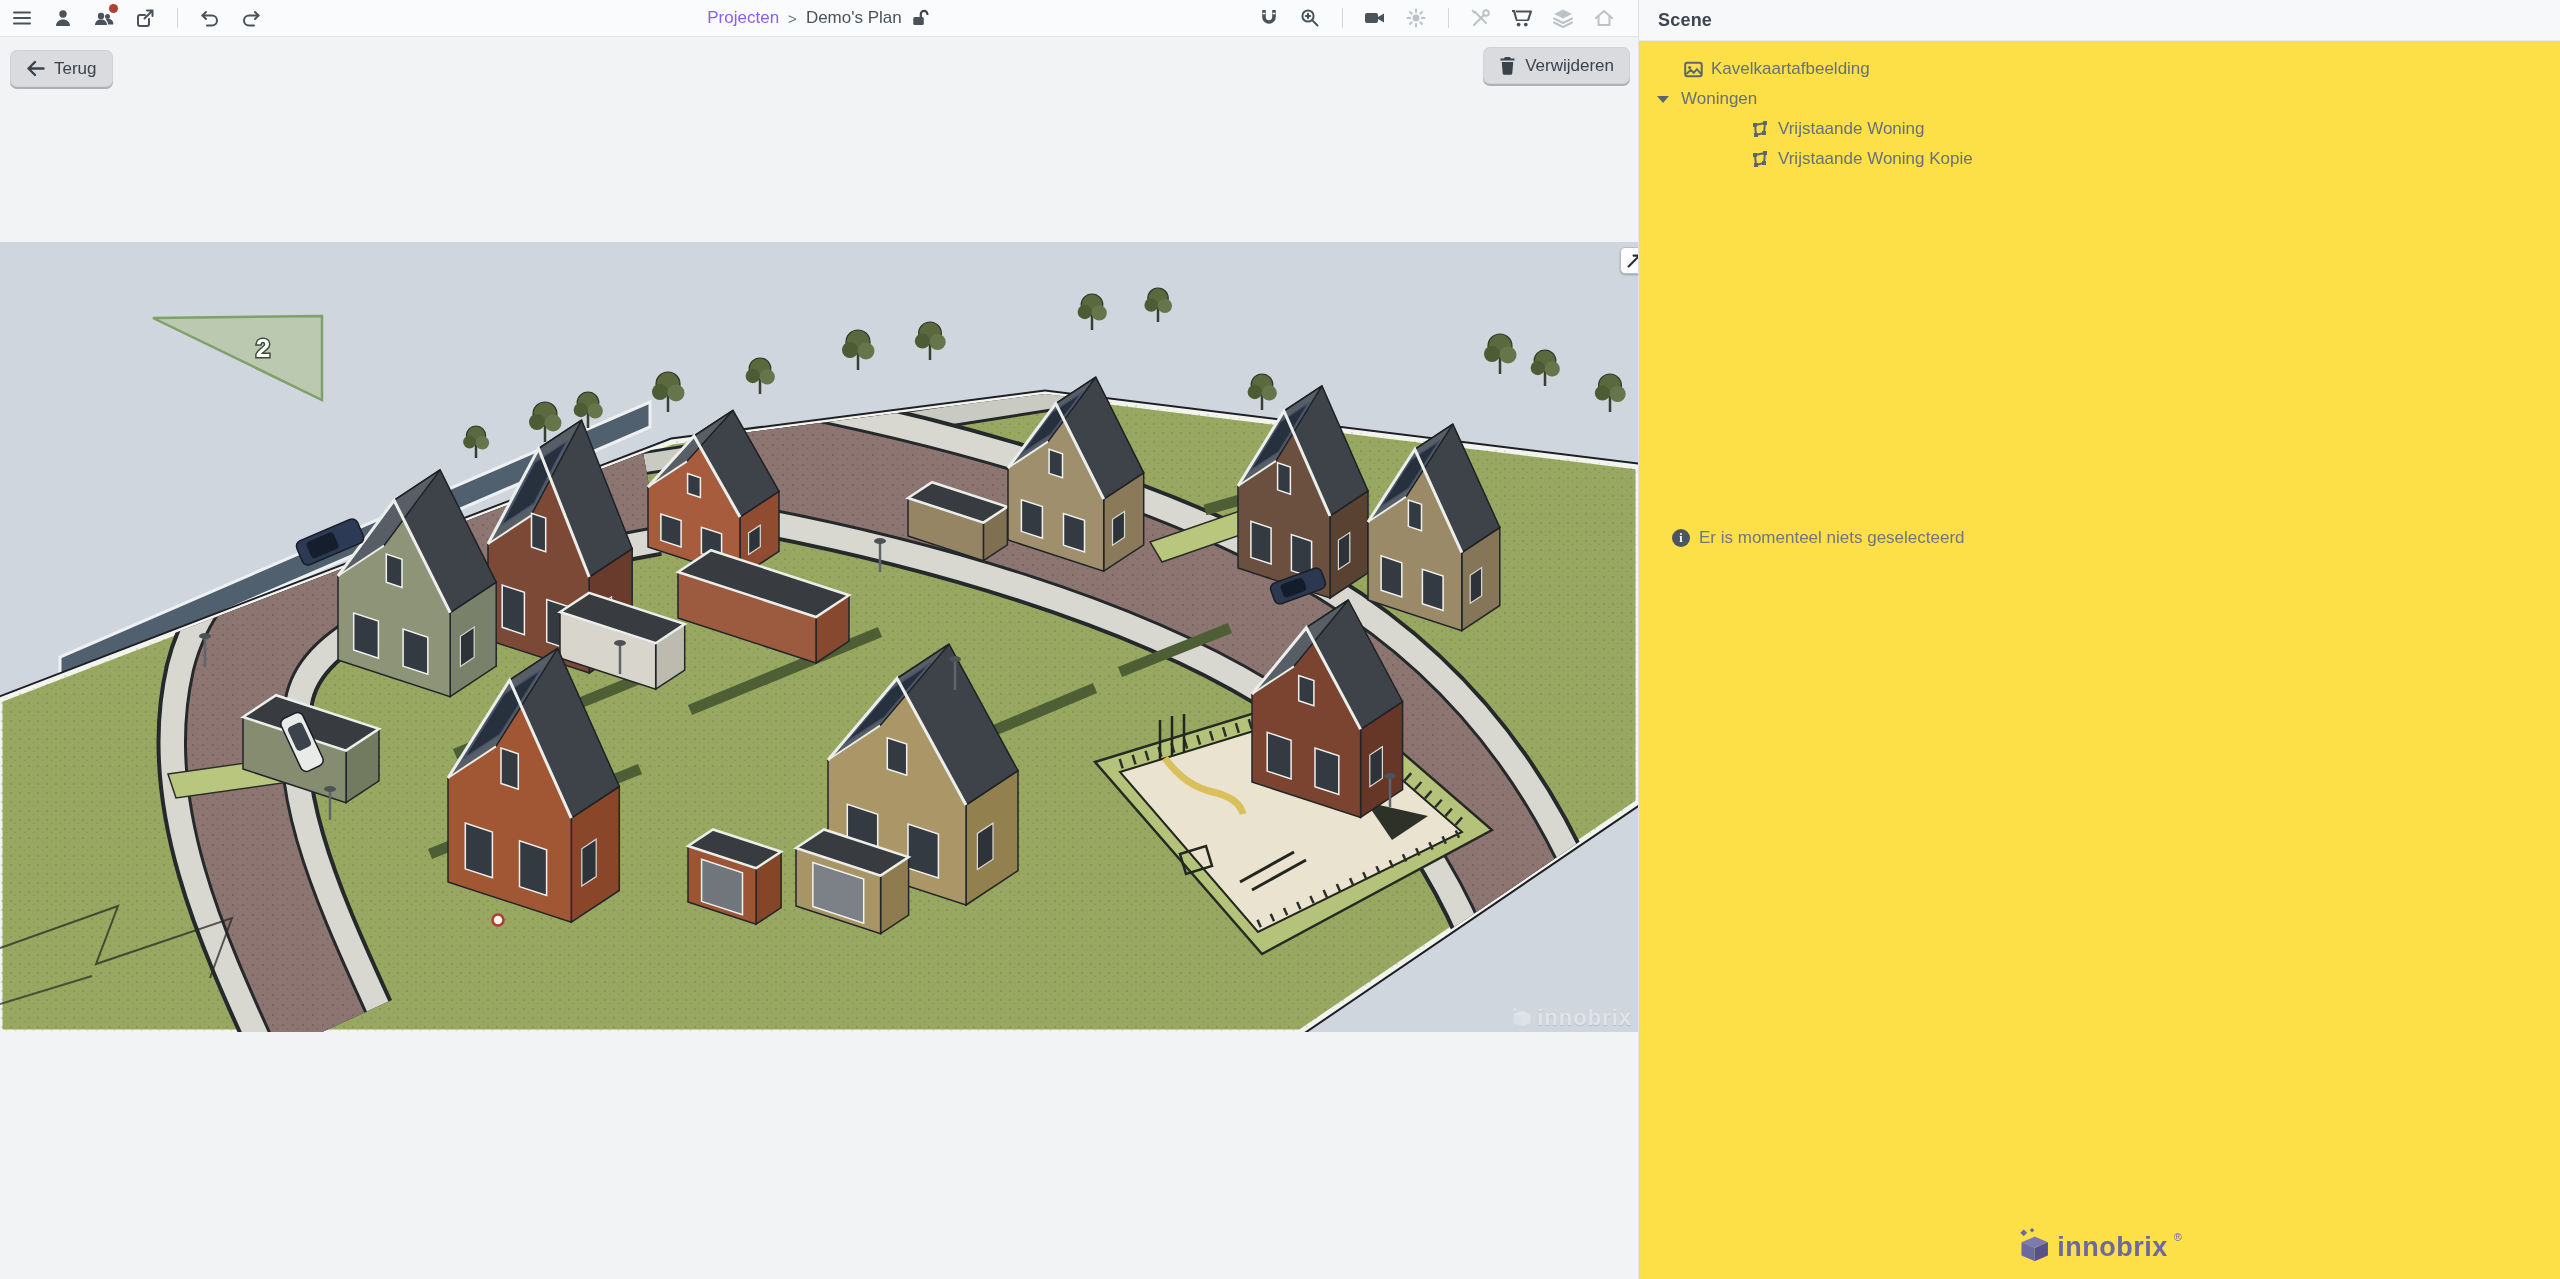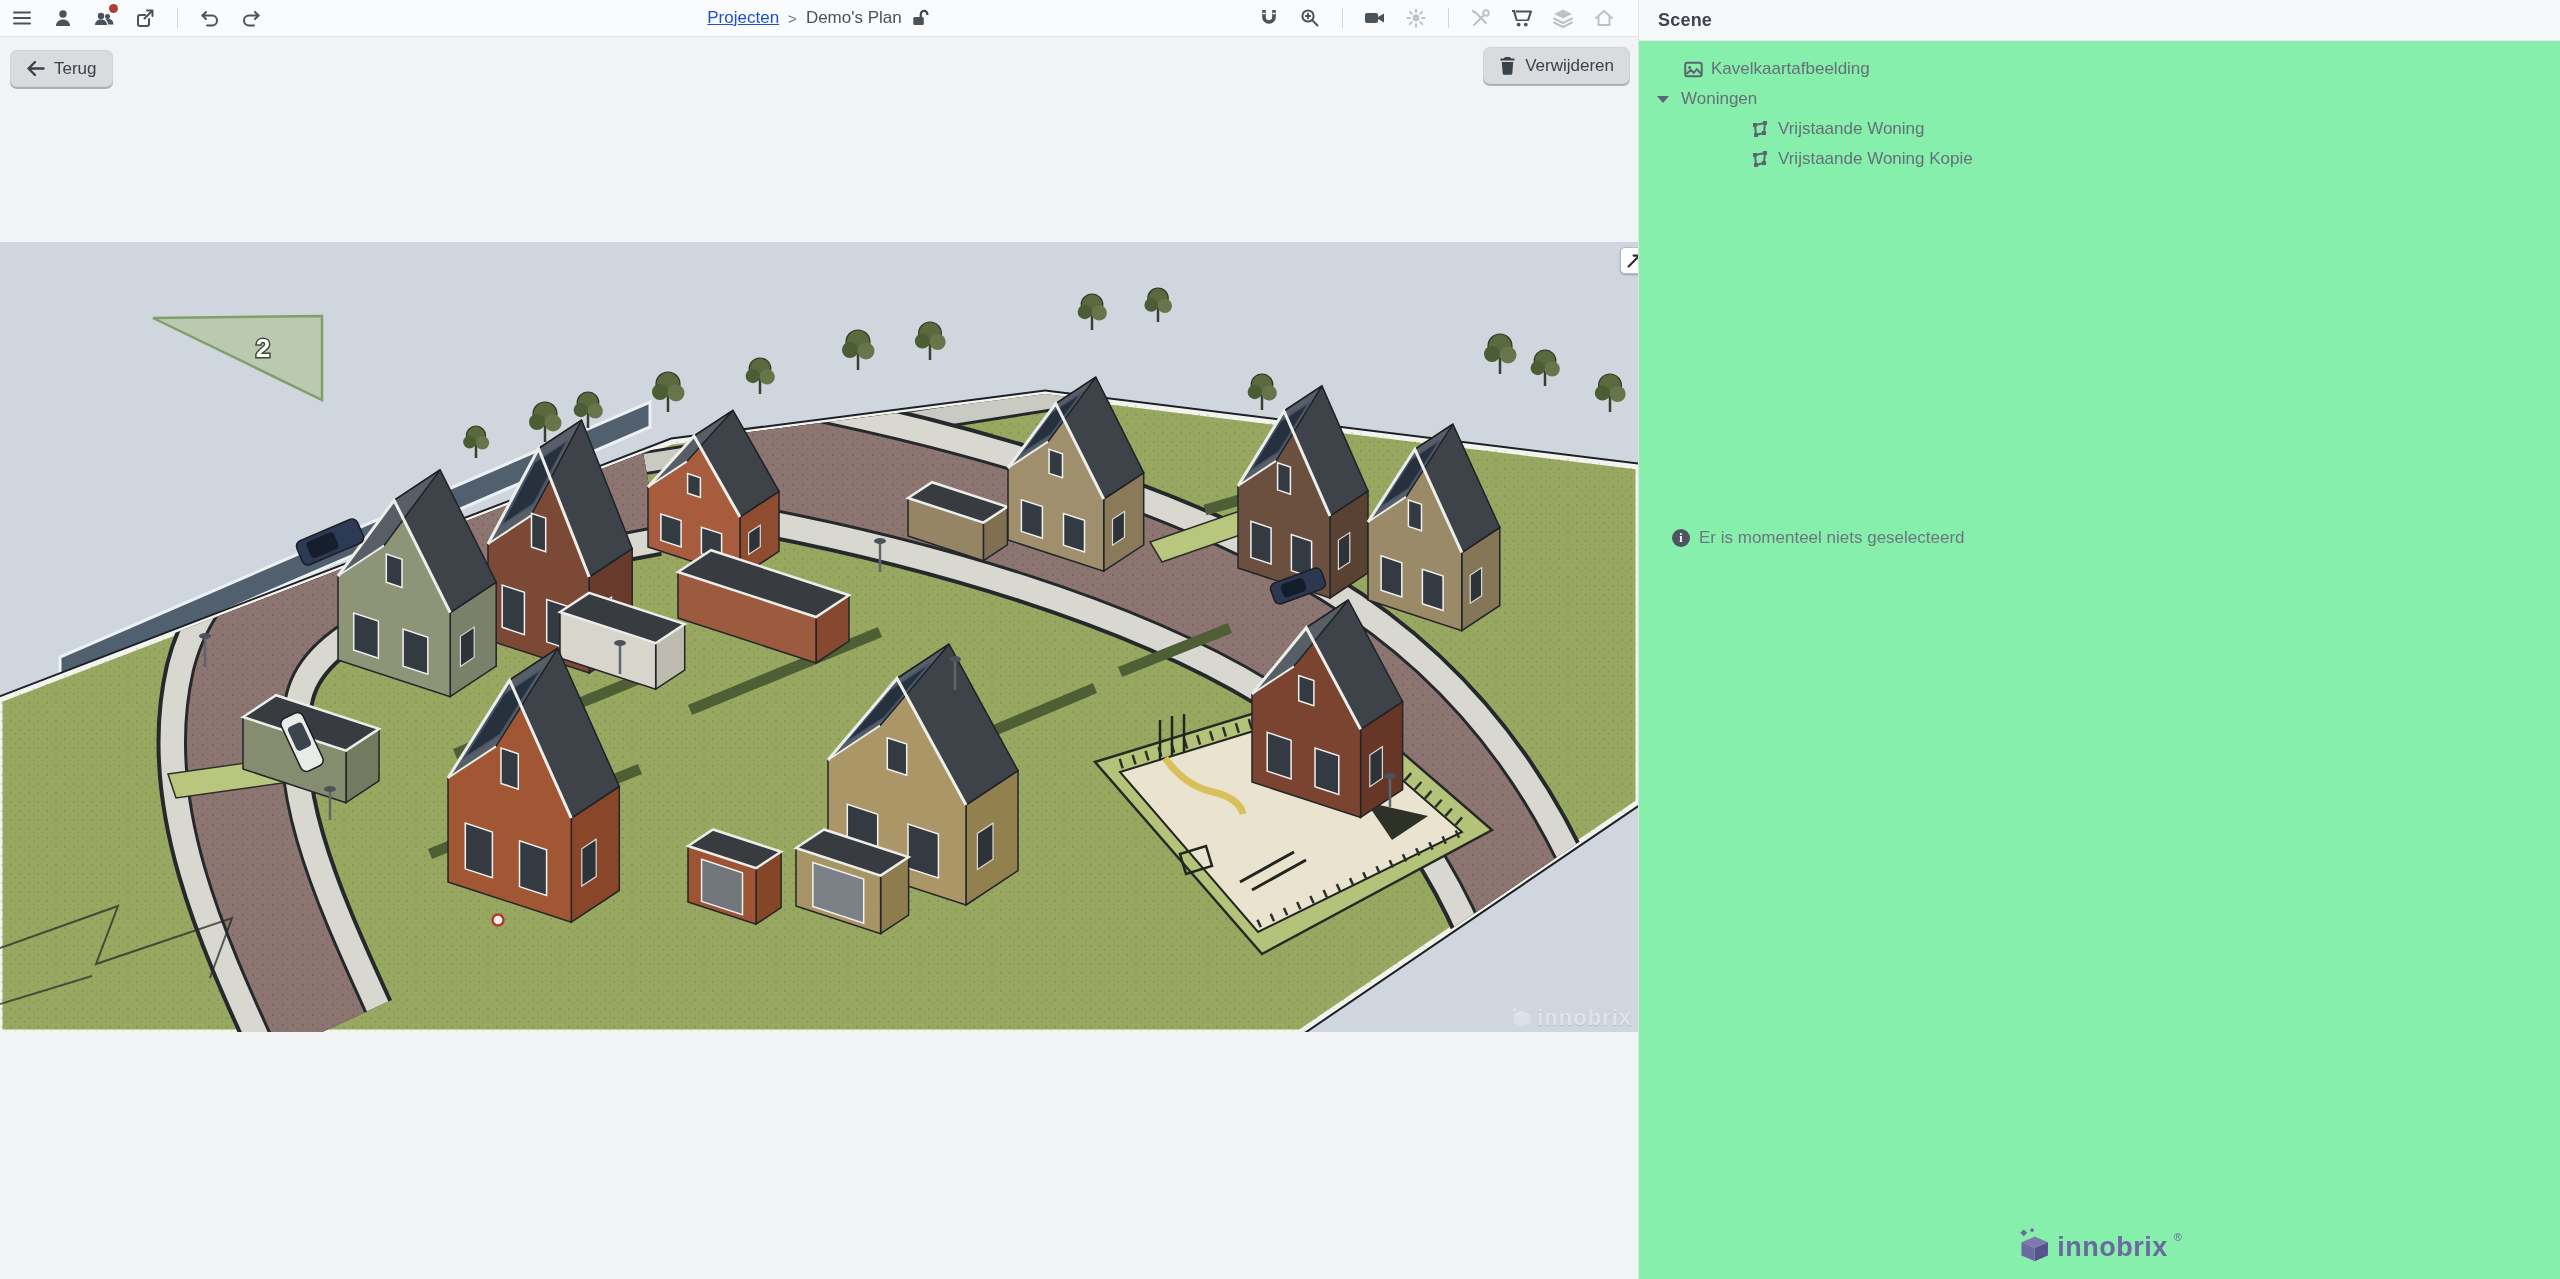--- a/index.html
+++ b/index.html
@@ -20,21 +20,21 @@
   .ico { stroke:#4a525a; fill:none; stroke-width:2; stroke-linecap:round; stroke-linejoin:round; }
   .ico-fill { fill:#4a525a; stroke:none; }
   .ico-dis { stroke:#bdc2c8; fill:none; stroke-width:2; stroke-linecap:round; stroke-linejoin:round; }
   .ico-dis-fill { fill:#bdc2c8; stroke:none; }
   .notif-dot { position:absolute; right:-2px; top:-2px; width:9px; height:9px; border-radius:50%;
                background:#ae4136; }
 
   .breadcrumb { position:absolute; left:819px; top:0; transform:translateX(-50%);
                 height:36px; display:flex; align-items:center; gap:9px;
                 font-size:17px; color:#4a525a; white-space:nowrap; }
-  .breadcrumb a { color:#1d4ed8; text-decoration:underline; cursor:pointer; }
+  .breadcrumb a { color:#8b5cf6; cursor:pointer; }
   .crumb-sep { color:#6a727b; font-size:15px; }
 
   
   .viewport-area { position:absolute; left:0; top:37px; width:1638px; height:1242px;
                    background:#f1f3f5; }
   .btn { position:absolute; display:flex; align-items:center; gap:9px; height:37px;
          padding:0 16px; background:#d9dbde; border:none; border-radius:7px;
          font-family:"Liberation Sans",sans-serif; font-size:17px; color:#3a424a;
          box-shadow:0 2px 0 rgba(90,95,102,.45), inset 0 0 0 1px rgba(0,0,0,.04);
          cursor:pointer;justify-content:center; }
@@ -50,21 +50,21 @@
                 box-shadow:0 1px 2px rgba(0,0,0,.25); display:flex; align-items:center;
                 justify-content:center; cursor:pointer; }
 
   .watermark { position:absolute; right:6px; bottom:1px; display:flex; align-items:center;
                gap:4px; opacity:.55; pointer-events:none; }
   .watermark .wm-text { font-size:22px; font-weight:bold; letter-spacing:1px; color:#eef1f4;
                         text-shadow:0 1px 1px rgba(90,100,110,.4); }
 
   
   .panel { position:absolute; left:1638px; top:0; width:922px; height:1279px;
-           background:#86efac; border-left:1px solid #dfe2e5; z-index:5; }
+           background:#fde047; border-left:1px solid #dfe2e5; z-index:5; }
   .panel-header { height:41px; background:#f7f8f9; border-bottom:1px solid #e8eaec;
                   display:flex; align-items:center; padding-left:19px;
                   font-size:18px; font-weight:bold; color:#3d4650; letter-spacing:.2px; }
   .props-header { position:absolute; left:0; top:447px; width:100%; height:43px;
                   border-top:1px solid #e8eaec; }
   .tree { padding-top:13px; }
   .tree-row { height:30px; display:flex; align-items:center; gap:8px; font-size:17px;
               color:#67707a; cursor:pointer; }
   .tree-row .ticon { width:20px; height:20px; flex:0 0 20px; display:flex; align-items:center;
                      justify-content:center; }

